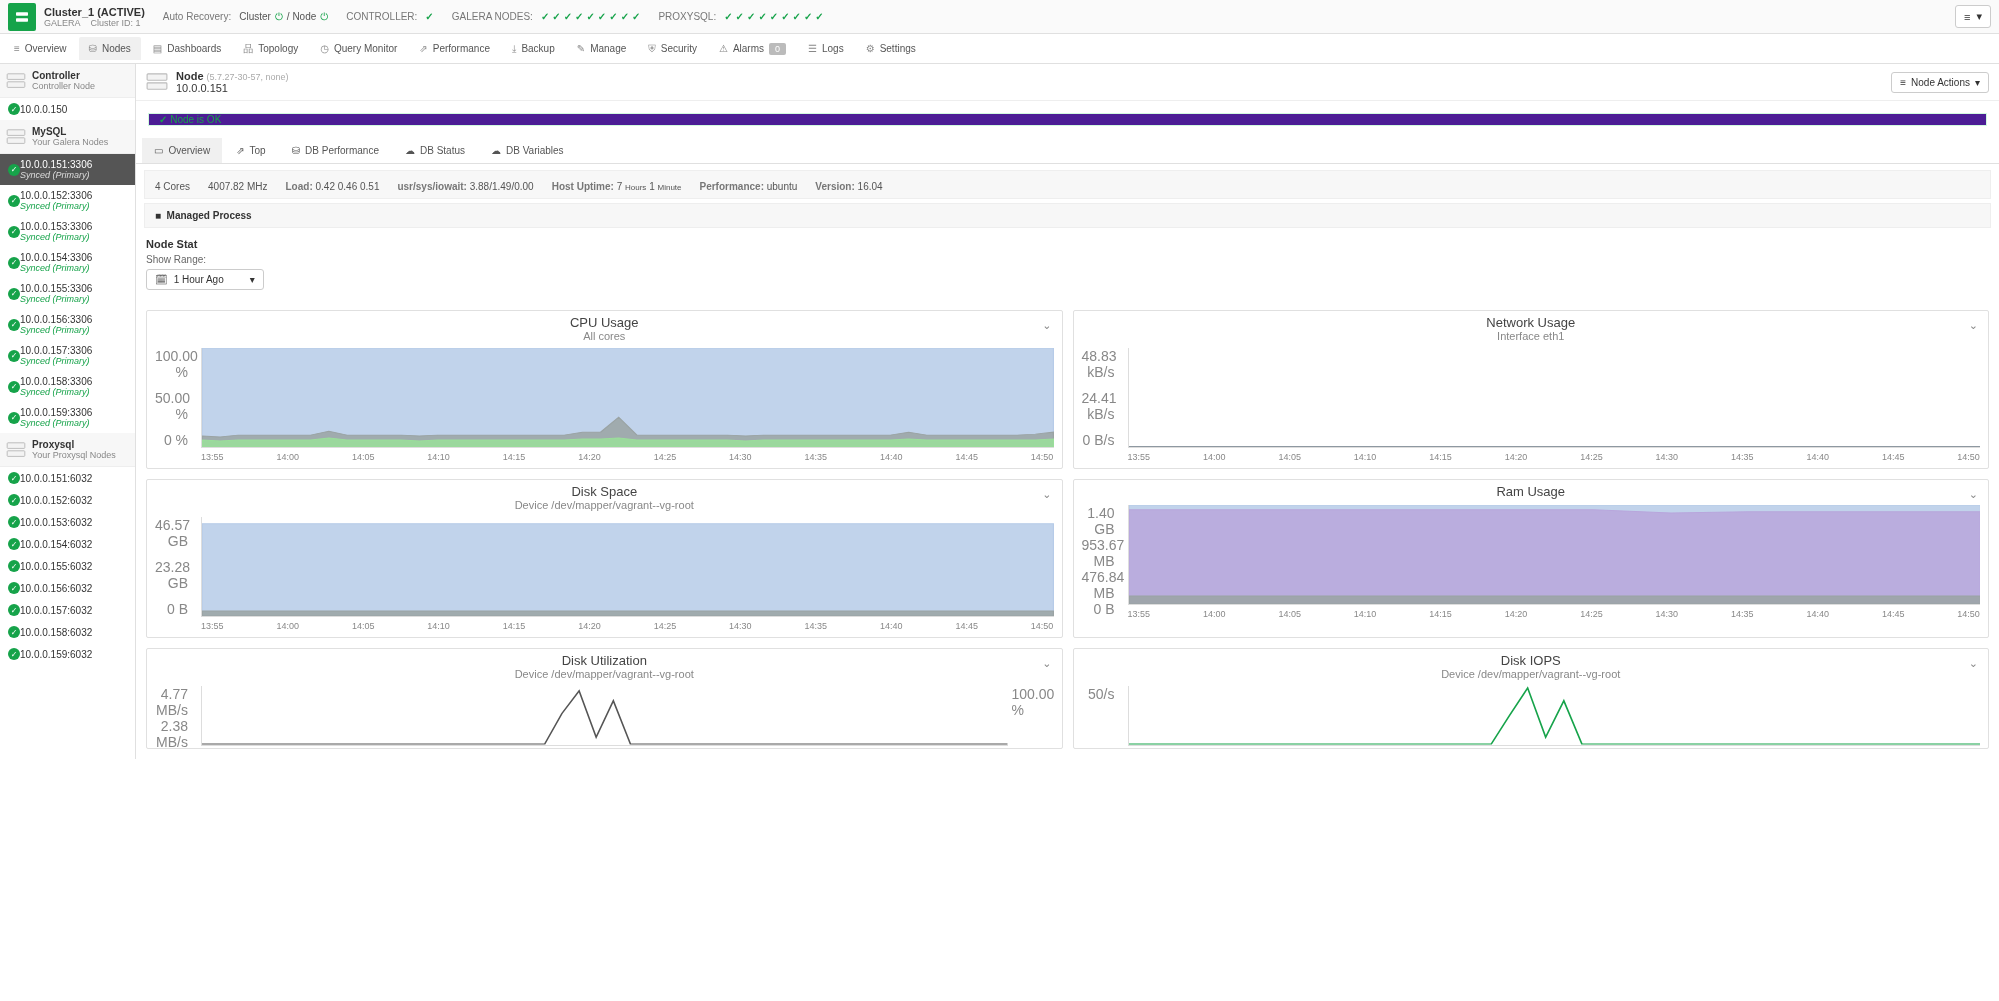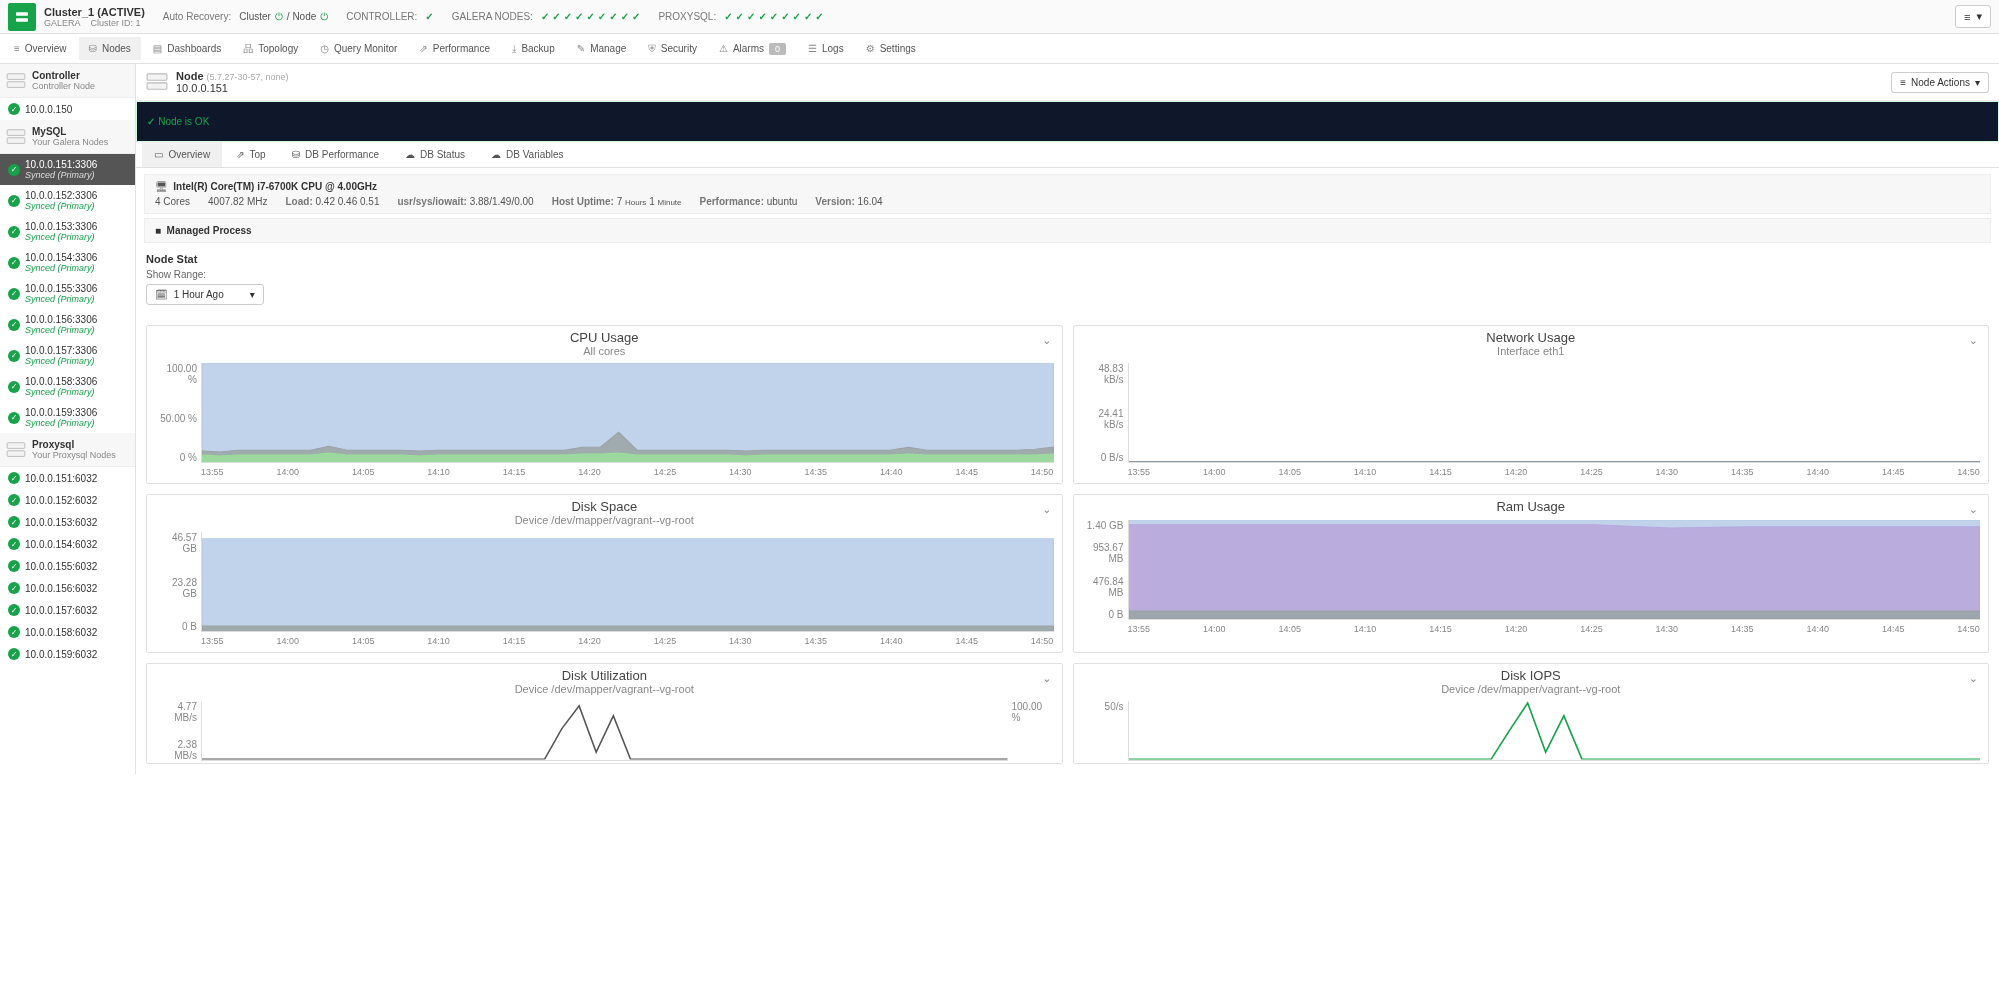--- a/index.html
+++ b/index.html
@@ -21,34 +21,34 @@
 .tabbar .tab.active { background: #f0f0f0; }
 .tabbar .tab .ico { font-size: 10px; color: #888; }
 .badge-zero { background: #bbb; color: #fff; font-size: 9px; padding: 1px 6px; border-radius: 2px; }
 
 .main { display: flex; }
 .sidebar { width: 136px; border-right: 1px solid #e0e0e0; background: #fff; }
 .sidehdr { display: flex; align-items: center; gap: 6px; padding: 6px 6px; border-bottom: 1px solid #eee; background: #f7f7f7; }
 .sidehdr .srv { width: 20px; height: 16px; }
 .sidehdr .t1 { font-weight: 700; font-size: 10px; }
 .sidehdr .t2 { font-size: 9px; color: #888; }
-.node-item { display: flex; align-items: center; gap: 5px; padding: 5px 8px; font-size: 10px; cursor: pointer; }
+.node-item { display: flex; align-items: center; padding: 5px 8px; font-size: 10px; cursor: pointer; }
 .node-item .dot { width: 12px; height: 12px; border-radius: 50%; background: #16a34a; display: flex; align-items: center; justify-content: center; }
 .node-item .dot::after { content: "✓"; color: #fff; font-size: 8px; }
 .node-item.sel { background: #555; color: #fff; }
 .node-item .sub { font-size: 9px; color: #16a34a; font-style: italic; }
 .node-item.sel .sub { color: #ddd; }
 .node-col { display:flex; flex-direction:column; }
 
 .content { flex: 1; padding: 0; }
 .node-header { display: flex; align-items: center; gap: 8px; padding: 6px 10px; border-bottom: 1px solid #eee; }
 .node-header .srv { width: 22px; height: 18px; }
 .node-header .right { margin-left: auto; }
 .node-actions { border: 1px solid #ccc; background: #fff; border-radius: 3px; padding: 4px 8px; font-size: 10px; cursor: pointer; display: flex; gap: 5px; align-items: center; }
-.okbar { background: #0f172a; border: 1px solid #d1fadf; color: #16a34a; padding: 14px 10px; font-size: 10px; margin: 0; }
+.okbar { background: #4c1d95; border: 1px solid #d1fadf; color: #16a34a; padding: 0 10px; font-size: 10px; margin: 12px; }
 
 .subtabs { display: flex; border-bottom: 1px solid #e0e0e0; padding: 0 6px; gap: 2px; }
 .subtabs .tab { padding: 7px 12px; font-size: 10px; color: #555; display: flex; gap: 5px; cursor: pointer; }
 .subtabs .tab.active { background: #f0f0f0; }
 
 .infobar { background: #f7f7f7; border: 1px solid #eee; margin: 6px 8px 0; padding: 6px 10px; font-size: 10px; color: #555; }
 .infobar .row { display: flex; gap: 18px; align-items: center; flex-wrap: wrap; }
 .infobar b { color: #333; }
 .infobar .lbl { color: #777; }
 
@@ -58,21 +58,21 @@
 .stat-area { padding: 10px; }
 .stat-area h4 { font-size: 11px; font-weight: 700; margin-bottom: 4px; }
 .range-sel { display:inline-flex; align-items:center; gap:6px; border:1px solid #ccc; border-radius:3px; padding:4px 8px; font-size:10px; margin-top:4px; cursor:pointer; }
 
 .charts { display: grid; grid-template-columns: 1fr 1fr; gap: 10px; padding: 10px; }
 .chart-card { border: 1px solid #e0e0e0; border-radius: 2px; position: relative; background:#fff; }
 .chart-card .title { text-align: center; font-size: 13px; color: #444; padding-top: 4px; }
 .chart-card .subtitle { text-align: center; font-size: 11px; color: #888; }
 .chart-card .chev { position: absolute; right: 10px; top: 8px; color: #888; cursor: pointer; }
 .chart-body { display: flex; padding: 6px 8px 2px 8px; }
-.yaxis { width: 46px; display: flex; flex-direction: column; justify-content: space-between; text-align: right; font-size: 10px; color: #888; padding-right: 4px; }
+.yaxis { width: 46px; display: flex; flex-direction: column; justify-content: space-between; text-align: right; font-size: 14px; color: #888; padding-right: 13px; }
 .plot { flex: 1; position: relative; border-left: 1px solid #ddd; border-bottom: 1px solid #ddd; }
 .xaxis { display: flex; justify-content: space-between; font-size: 9px; color: #888; padding: 2px 8px 6px 54px; }
 svg.plot-svg { position:absolute; inset:0; width:100%; height:100%; }
 
 .srv-icon { stroke:#bbb; fill:#f3f3f3; stroke-width:1.2; }
 .power-icon { color:#16a34a; }
 </style>
 </head>
 <body>
 
@@ -378,23 +378,20 @@
           <span class="ico">☁</span>
           <span>DB Status</span>
         </div>
         <div class="tab">
           <span class="ico">☁</span>
           <span>DB Variables</span>
         </div>
       </div>
 
     <div class="infobar">
-      <div class="row">
-        <span>🖥 &nbsp;<b>Intel(R) Core(TM) i7-6700K CPU @ 4.00GHz</b></span>
-      </div>
       <div class="row" style="margin-top:4px">
         <span>4 Cores</span>
         <span>4007.82 MHz</span>
         <span><b class="lbl">Load:</b> <span>0.42 0.46 0.51</span></span>
         <span><b class="lbl">usr/sys/iowait:</b> <span>3.88/1.49/0.00</span></span>
         <span><b class="lbl">Host Uptime:</b> <span>7</span> <span style="font-size:8px">Hours</span> <span>1</span> <span style="font-size:8px">Minute</span></span>
         <span><b class="lbl">Performance:</b> <span>ubuntu</span></span>
         <span><b class="lbl">Version:</b> <span>16.04</span></span>
       </div>
     </div>

